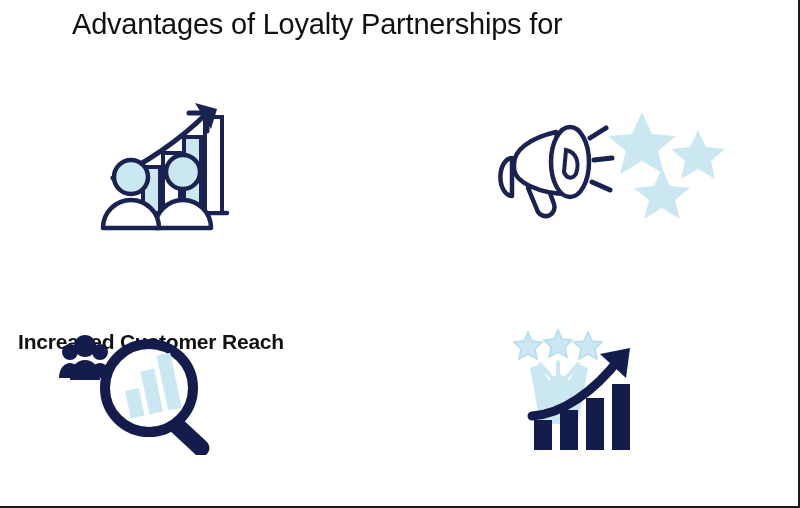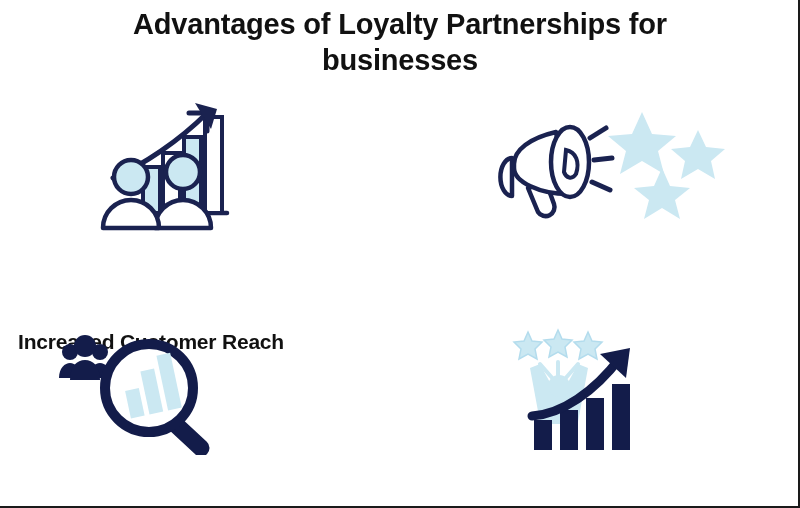--- a/index.html
+++ b/index.html
@@ -15,26 +15,25 @@
     width: 800px;
     height: 508px;
     background: #ffffff;
     overflow: hidden;
     border-right: 2px solid #1a1a1a;
     border-bottom: 2px solid #1a1a1a;
     box-sizing: border-box;
   }
   .title {
     position: absolute;
-    left: 80px;
+    left: 72px;
     top: 6px;
     width: 640px;
-    text-align: center;
     font-size: 29px;
-    font-weight: bold;
+    font-weight: normal;
     line-height: 1.25;
     color: #111111;
     letter-spacing: -0.2px;
   }
   .card {
     position: absolute;
   }
   .icon-wrap {
     position: absolute;
   }
@@ -59,21 +58,20 @@
 
   #label-reach       { left: 18px;  top: 235px; }
 </style>
 </head>
 <body>
 
 <div class="slide">
 
   <div class="title">
     <div>Advantages of Loyalty Partnerships for</div>
-    <div>businesses</div>
   </div>
 
   <div class="card" id="card-reach">
     <div class="icon-wrap" id="icon-reach">
       <svg viewBox="0 0 150 140" width="150" height="140" xmlns="http://www.w3.org/2000/svg">
 
         <path d="M40 118 L132 118" stroke="#1a2250" stroke-width="4.5" stroke-linecap="round" fill="none"></path>
 
         <rect x="48" y="72" width="17" height="46" fill="#cbe8f2" stroke="#1a2250" stroke-width="4"></rect>
         <rect x="68" y="58" width="17" height="60" fill="#ffffff" stroke="#1a2250" stroke-width="4"></rect>

